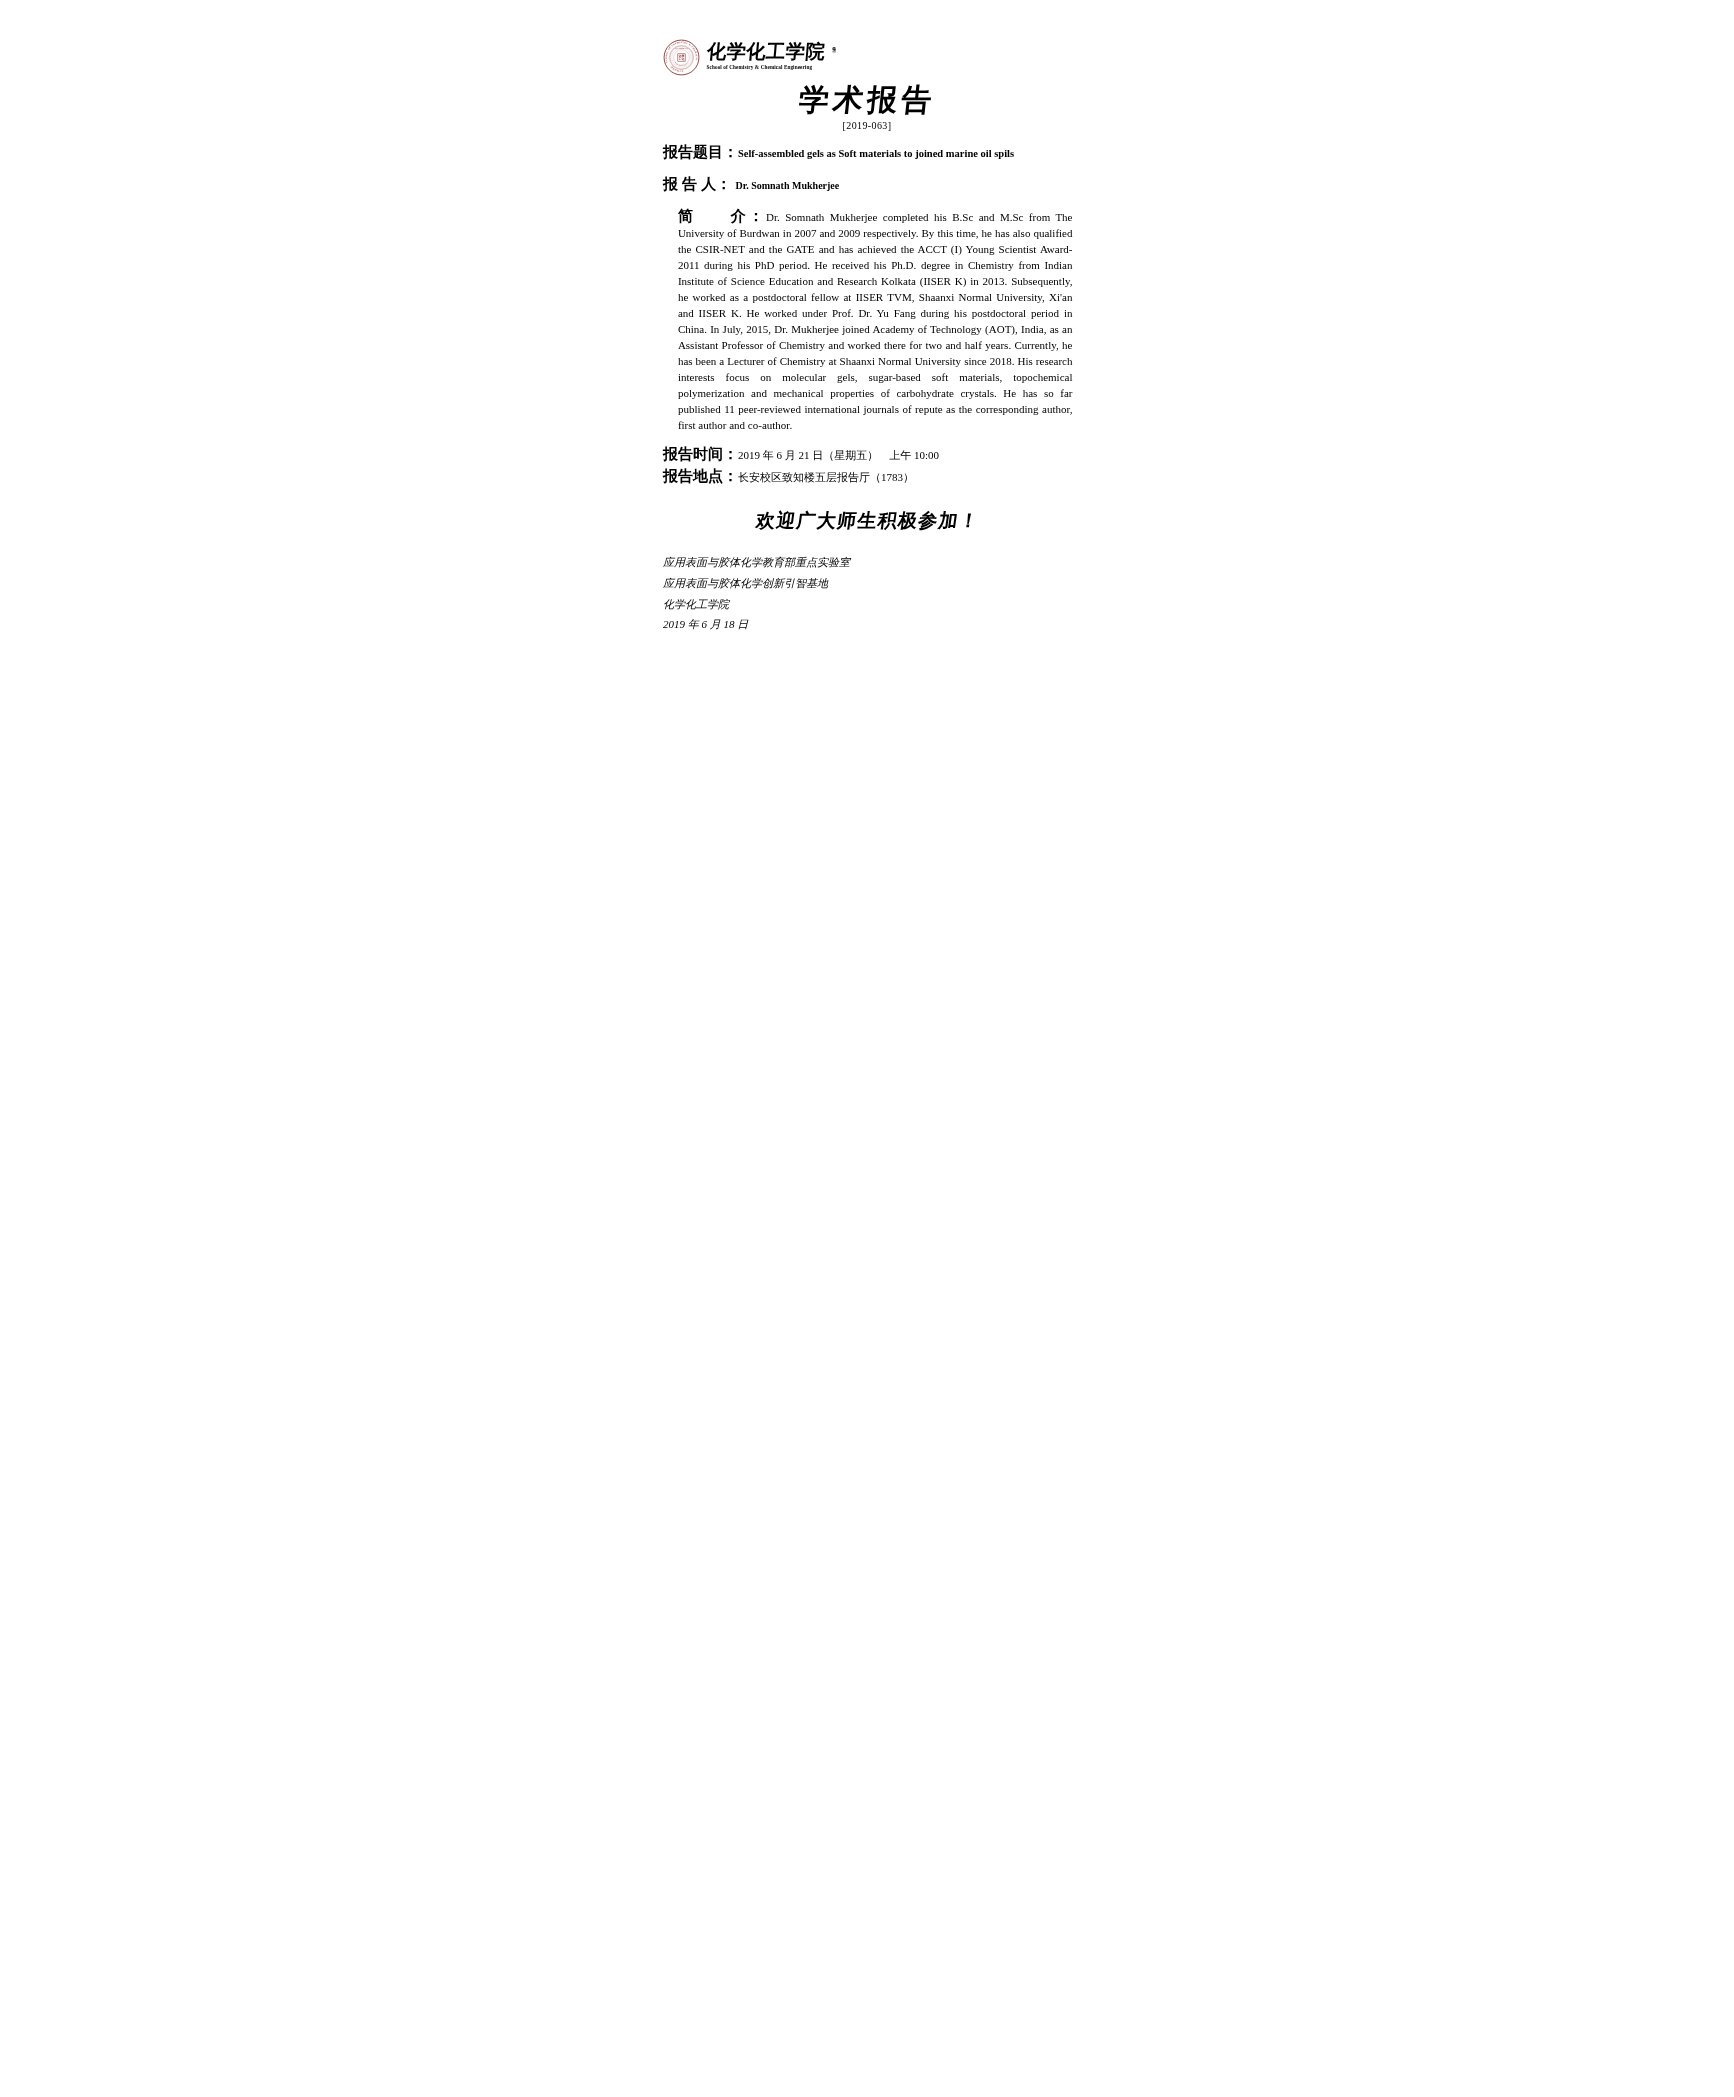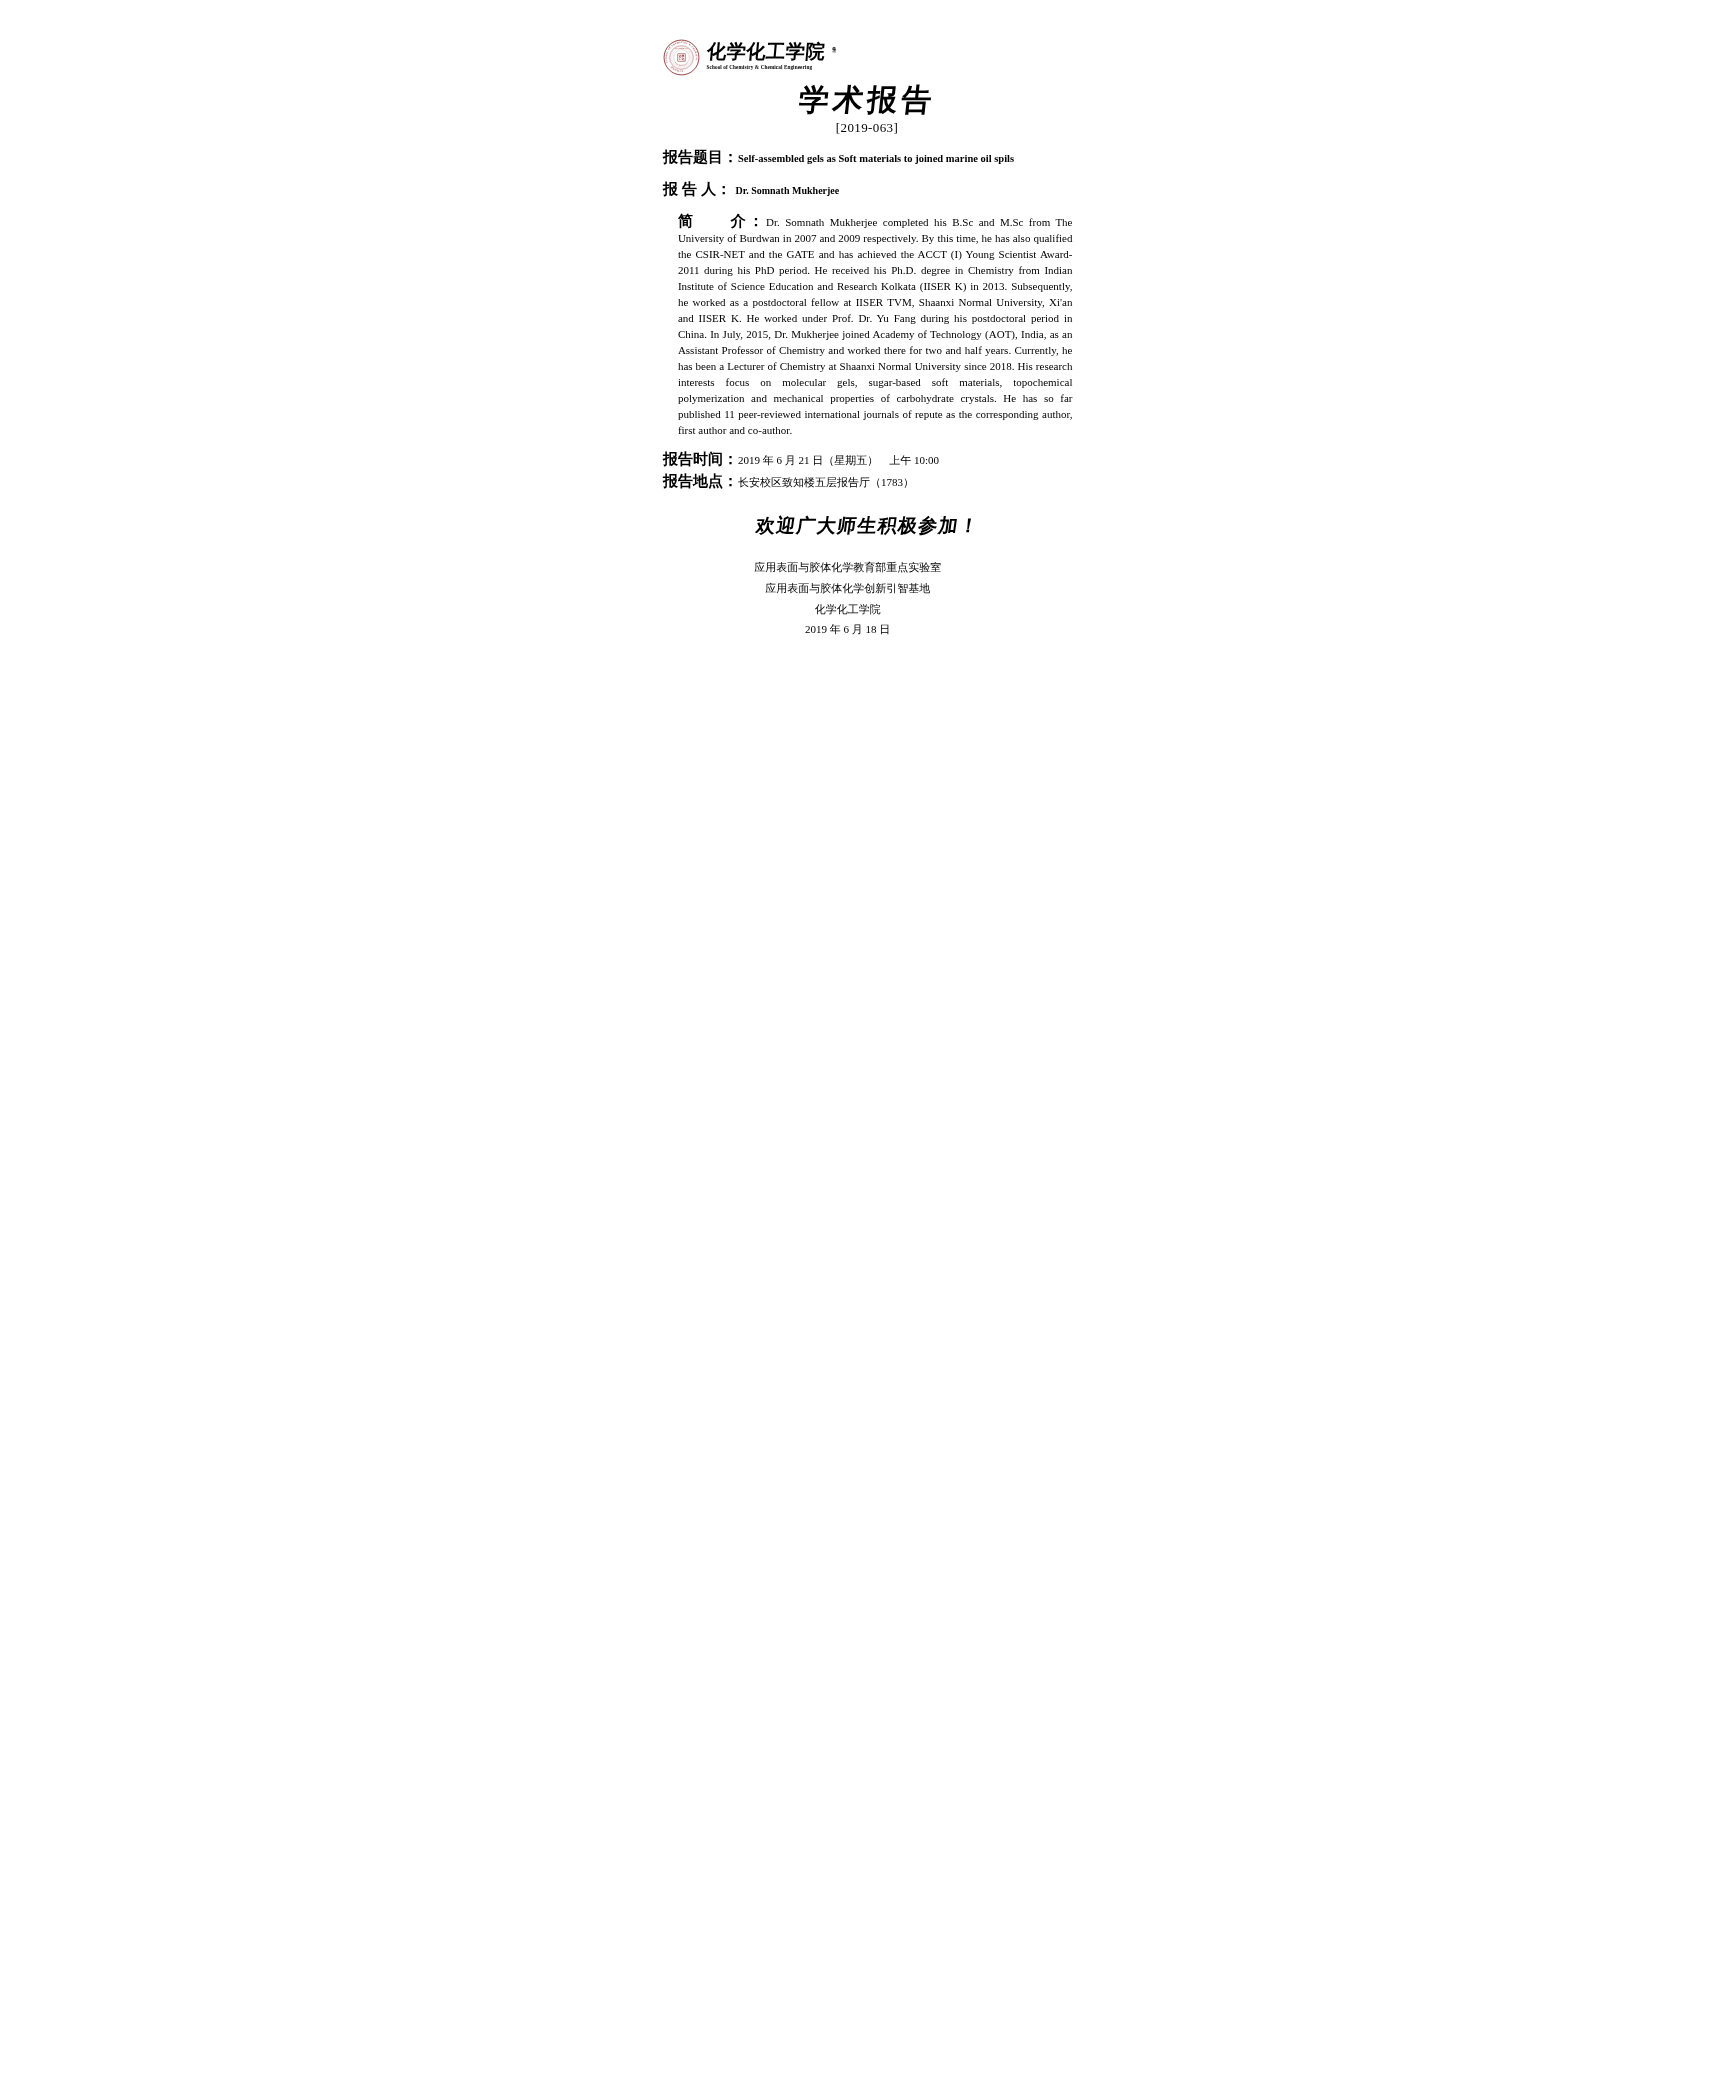--- a/index.html
+++ b/index.html
@@ -29,21 +29,21 @@
   }
   
   .main-title{ text-align:center; margin-top:6.7px; }
   .main-title span{
     display:inline-block; font-family:"Liberation Sans", sans-serif;
     font-weight:900; font-size:30px; line-height:1.1; letter-spacing:.14em;
     transform:skewX(-6deg);
   }
   .serial{
     text-align:center; margin-top:4.2px;
-    font-size:13px; letter-spacing:0.4px; font-family:"Liberation Serif", serif;
+    font-size:10px; letter-spacing:0.4px; font-family:"Liberation Serif", serif;
   }
   
   .content{ padding:0 25px 0 26.4px; }
   .row{ margin-top:11.3px; font-size:11px; line-height:1.35; }
   .label{
     font-family:"Liberation Sans", sans-serif; font-weight:bold;
     font-size:15px; white-space:pre;
   }
   .value-en-bold{ font-weight:bold; font-size:10.5px; }
   .value-en{ font-size:10px; margin-left:4.2px;font-weight:bold; }
@@ -52,22 +52,22 @@
   .meta + .meta{ margin-top:7.1px; }
   .meta .cjk-val{ font-size:11px;text-align:right; }
   
   .welcome{ text-align:center; margin-top:23.5px; }
   .welcome span{
     display:inline-block; font-family:"Liberation Sans", sans-serif;
     font-weight:900; font-size:19px; letter-spacing:1.3px; transform:skewX(-8deg);
   }
   
   .footer{
-    margin-top:18.5px; text-align:center; padding-right:40px;
-    font-size:11px; line-height:20.6px;
+    margin-top:18.5px; text-align:left; padding-right:40px;
+    font-size:11px; line-height:20.6px;font-style:italic;
   }
 </style>
 </head>
 <body>
 
 <div class="page">
 
   <div class="logo-row">
     <svg class="seal" viewBox="0 0 120 120" aria-hidden="true">
       <defs>

